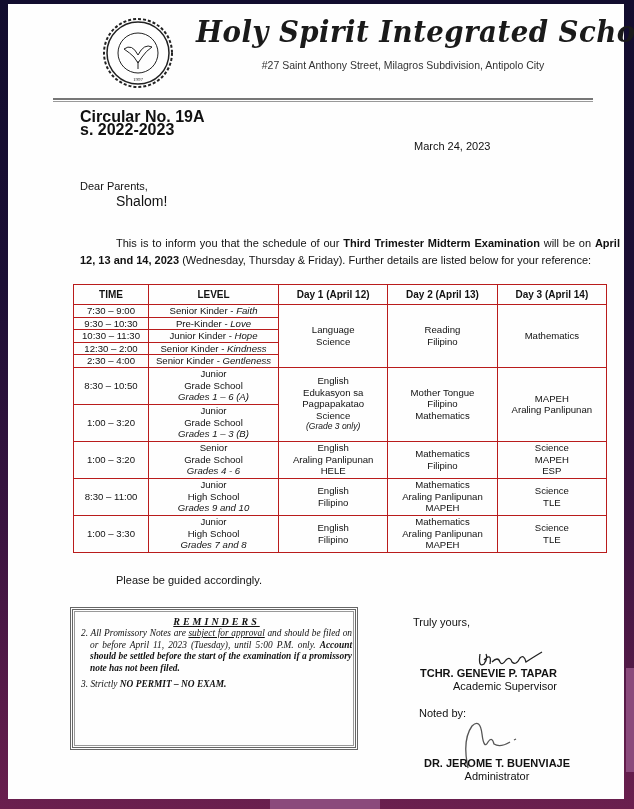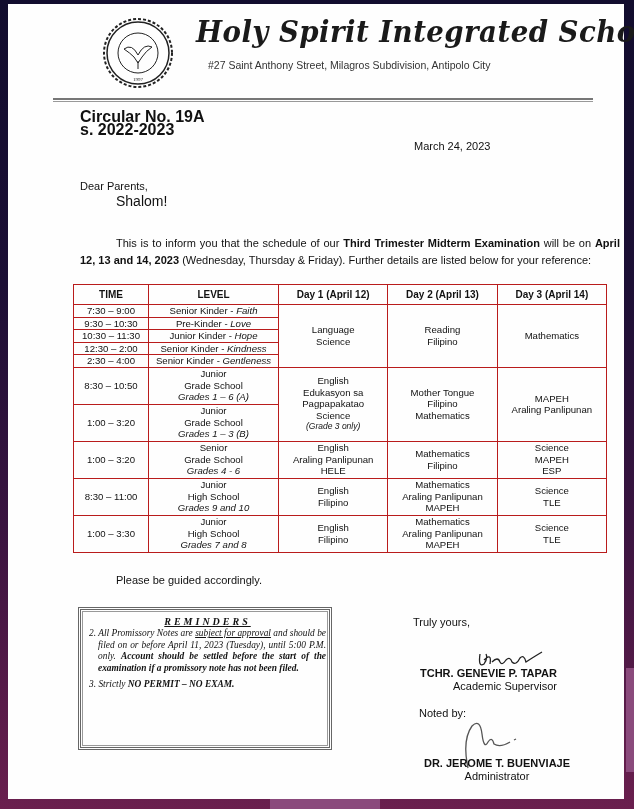--- a/index.html
+++ b/index.html
@@ -27,21 +27,21 @@
   .seal {
     position: absolute; left: 94px; top: 13px; width: 72px; height: 72px;
   }
   .school-name {
     position: absolute; left: 188px; top: 10px; width: 380px;
     font-family: "DejaVu Serif", serif; font-weight: bold;
     font-size: 30px; letter-spacing: 0.5px; color: #1a1a1a;
     font-style: italic; white-space: nowrap; transform: scaleX(0.92); transform-origin: left;
   }
   .address {
-    position: absolute; left: 200px; top: 55px; width: 390px; text-align: left;
+    position: absolute; left: 200px; top: 55px; width: 390px; text-align: center;
     font-size: 10.5px; color: #333; line-height: 13px;
   }
   .rule {
     position: absolute; left: 45px; top: 94px; width: 540px; height: 4px;
     border-top: 2px solid #777; border-bottom: 1px solid #999;
   }
 
   .circ { position: absolute; left: 72px; top: 106px; font-size: 16px; font-weight: bold; line-height: 13px; }
   .date { position: absolute; left: 406px; top: 136px; font-size: 11px; }
   .salutation { position: absolute; left: 72px; top: 176px; font-size: 11px; }
@@ -64,21 +64,21 @@
   table.sched td.lvl { width: 130px; }
   .kin td { height: 12.5px; }
   .sub { display: block; }
   .it { font-style: italic; }
   .small { font-size: 8.5px; }
 
   .guided { position: absolute; left: 108px; top: 570px; font-size: 11px; }
 
   
   .reminders {
-    position: absolute; left: 70px; top: 603px; width: 254px; height: 143px;
+    position: absolute; left: 62px; top: 603px; width: 288px; height: 143px;
     border: 3px double #666; outline: 1px solid #999; outline-offset: -5px;
     padding: 6px 3px 4px 8px;
     font-family: "Liberation Serif", serif; font-style: italic; font-size: 9.4px; line-height: 11.4px;
   }
   .rem-title {
     text-align: center; font-weight: bold; text-decoration: underline; letter-spacing: 3px;
     font-size: 10px; margin-bottom: 1px;
   }
   .rem-item { text-align: justify; padding-left: 9px; text-indent: -9px; margin-bottom: 5px; }
   .b { font-weight: bold; }

